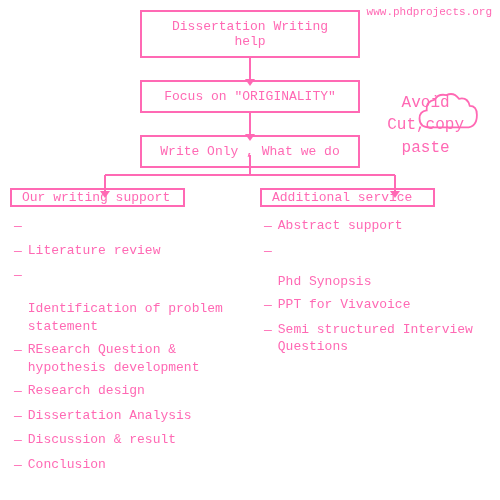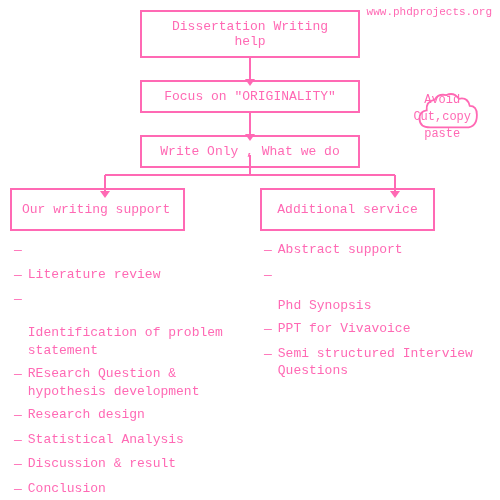--- a/index.html
+++ b/index.html
@@ -63,23 +63,23 @@
     .cloud {
       position: absolute;
       right: 14px;
       top: 88px;
       width: 72px;
       height: 52px;
     }
 
     .cloud-text {
       position: absolute;
-      right: 29px;
+      right: 36px;
       top: 92px;
-      font-size: 12px;
+      font-size: 16px;
       color: #ff69b4;
       text-align: center;
       line-height: 1.4;
       z-index: 2;
     }
 
     
     .columns {
       position: absolute;
       top: 188px;
@@ -90,31 +90,31 @@
       gap: 0;
     }
 
     .col {
       flex: 1;
       padding: 0 10px;
     }
 
     .col-header {
       border: 2px solid #ff69b4;
-      padding: 12px 10px;
+      padding: 0 10px;
       font-size: 13px;
       color: #ff69b4;
       margin-bottom: 10px;
       text-align: left;
       display: inline-block;
       min-width: 170px;
     }
 
     .col-left .col-header { min-width: 175px; }
-    .col-right .col-header { min-width: 175px; text-align: center; }
+    .col-right .col-header { min-width: 175px; }
 
     .list-item {
       display: flex;
       align-items: flex-start;
       margin-bottom: 6px;
       padding-left: 4px;
       line-height: 1.35;
     }
 
     .dash {
@@ -174,21 +174,21 @@
           <span class="dash">—</span>
           <span style="white-space:pre-line;">REsearch Question &amp;
 hypothesis development</span>
         </div>
         <div class="list-item">
           <span class="dash">—</span>
           <span style="white-space:pre-line;">Research design</span>
         </div>
         <div class="list-item">
           <span class="dash">—</span>
-          <span style="white-space:pre-line;">Statistical Analysis</span>
+          <span style="white-space:pre-line;">Dissertation Analysis</span>
         </div>
         <div class="list-item">
           <span class="dash">—</span>
           <span style="white-space:pre-line;">Discussion &amp; result</span>
         </div>
         <div class="list-item">
           <span class="dash">—</span>
           <span style="white-space:pre-line;">Conclusion</span>
         </div>
       </div>

